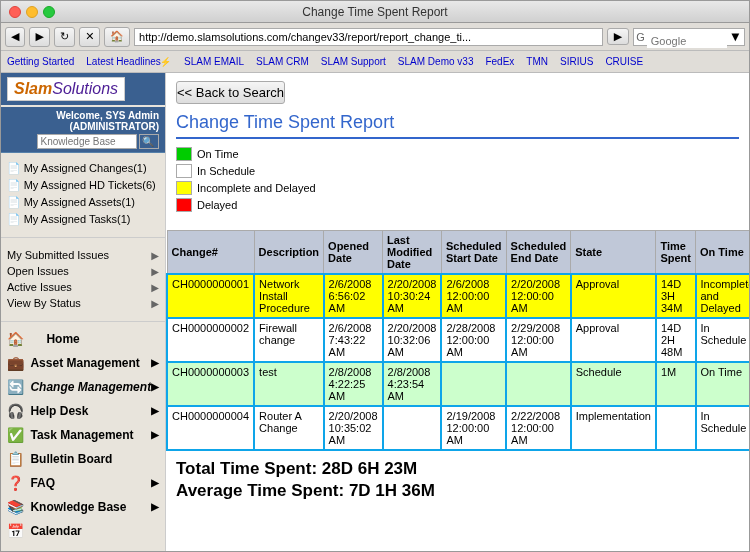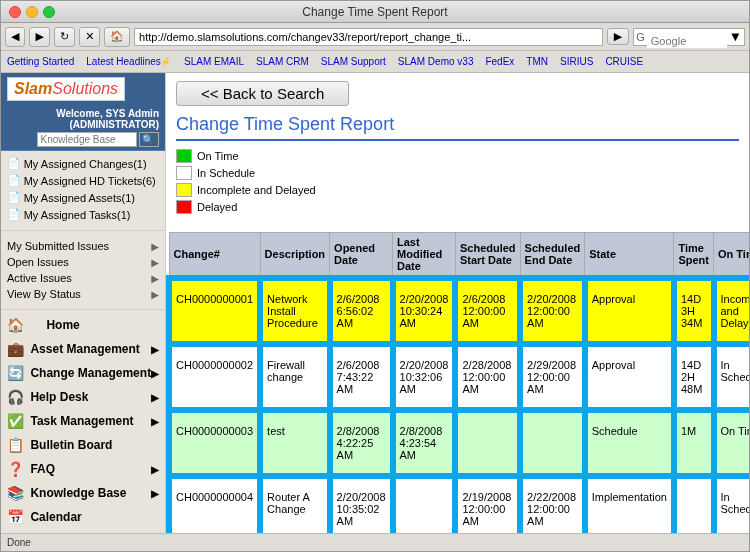--- a/index.html
+++ b/index.html
@@ -41,36 +41,36 @@
     .sidebar-item { display: flex; align-items: center; padding: 2px 6px; cursor: pointer; font-size: 11px; color: #000; }
     .sidebar-item .arrow { margin-left: auto; font-size: 10px; color: #666; }
     .sidebar-divider { border-top: 1px solid #ccc; margin: 3px 0; }
 
     .sidebar-main-item { display: flex; align-items: center; padding: 4px 6px; cursor: pointer; font-size: 12px; color: #000; font-weight: bold; }
     .sidebar-main-item .arrow { margin-left: auto; font-size: 10px; }
 
     
     .content-area { flex: 1; background: white; overflow-y: auto; padding: 0; }
     .content-header { padding: 8px 10px; }
-    .back-btn { background: linear-gradient(to bottom, #f5f5f5, #ddd); border: 1px solid #aaa; border-radius: 3px; padding: 3px 24px; font-size: 15px; cursor: pointer; margin-bottom: 8px; }
+    .back-btn { background: linear-gradient(to bottom, #f5f5f5, #ddd); border: 1px solid #aaa; border-radius: 3px; padding: 3px 0; font-size: 13px; cursor: pointer; margin-bottom: 8px; }
     .report-title { font-size: 18px; color: #3366cc; font-weight: normal; border-bottom: 2px solid #3366cc; padding-bottom: 4px; margin-bottom: 8px; }
 
     
     .legend { display: flex; flex-direction: column; gap: 3px; margin: 6px 0; }
     .legend-item { display: flex; align-items: center; gap: 5px; font-size: 11px; }
     .legend-box { width: 16px; height: 14px; border: 1px solid #aaa; }
     .legend-box.green { background: #00cc00; }
     .legend-box.white { background: white; }
     .legend-box.yellow { background: #ffff00; }
     .legend-box.red { background: #ff0000; }
 
     
     .report-table { width: 100%; border-collapse: collapse; font-size: 11px; margin-top: 4px; }
     .report-table th { background: #c0c8d8; border: 1px solid #aaa; padding: 3px 4px; text-align: left; font-weight: bold; font-size: 11px; }
-    .report-table td { border: 6px solid #0ea5e9; padding: 12px 4px; vertical-align: top; margin-left: 47px; }
+    .report-table td { border: 2px solid #0ea5e9; padding: 3px 4px; vertical-align: top; margin-left: 47px; }
     .row-yellow { background: #ffff00; }
     .row-white { background: white; }
     .row-light-green { background: #ccffcc; }
 
     
     .stats-footer { padding: 8px 10px; font-size: 17px; }
     .stats-line { font-weight: bold; margin-bottom: 2px; }
 
     
     ::-webkit-scrollbar { width: 12px; }
@@ -119,21 +119,21 @@
     <a class="bookmark-link" href="#">CRUISE</a>
   </div>
 
   <div class="main-area">
 
     <div class="sidebar">
 
       <div style="background:#3a6090; padding:4px 6px; display:flex; align-items:center;">
         <div class="logo-box">
           <span style="font-size:16px; font-weight:bold; color:#cc6600; font-style:italic;">Slam</span>
-          <span style="font-size:16px; color:#ef4444; font-style:italic;">Solutions</span>
+          <span style="font-size:16px; color:#4c1d95; font-style:italic;">Solutions</span>
         </div>
       </div>
 
       <div style="background:#3a6090; padding:3px 6px; border-bottom:1px solid #5580aa;">
         <div style="color:white; font-size:10px; font-weight:bold; text-align:right;">Welcome, SYS Admin (ADMINISTRATOR)</div>
         <div style="display:flex; align-items:center; justify-content:flex-end; gap:2px; margin-top:2px;">
           <input type="text" style="font-size: 10px; border: 1px solid rgb(170, 170, 170); padding: 1px 3px; width: 100px;" placeholder="Knowledge Base">
           <button style="background:none; border:1px solid #aaa; color:white; font-size:10px; cursor:pointer; padding:1px 3px;">🔍</button>
         </div>
       </div>
@@ -185,21 +185,21 @@
           <span style="font-size:14px;">🏠</span>
           <span style="margin-left:22px;">Home</span>
         </div>
         <div class="sidebar-main-item">
           <span style="font-size:14px;">💼</span>
           <span style="margin-left:6px;">Asset Management</span>
           <span class="arrow">▶</span>
         </div>
         <div class="sidebar-main-item">
           <span style="font-size:14px;">🔄</span>
-          <span style="margin-left:6px;">Change Management</span>
+          <span style="margin-left:6px;font-style:italic;">Change Management</span>
           <span class="arrow">▶</span>
         </div>
         <div class="sidebar-main-item">
           <span style="font-size:14px;">🎧</span>
           <span style="margin-left:6px;">Help Desk</span>
           <span class="arrow">▶</span>
         </div>
         <div class="sidebar-main-item">
           <span style="font-size:14px;">✅</span>
           <span style="margin-left:6px;">Task Management</span>
@@ -314,20 +314,18 @@
               <td>2/22/2008 12:00:00 AM</td>
               <td>Implementation</td>
               <td></td>
               <td>In Schedule</td>
             </tr>
           </tbody>
       </table>
 
       <div class="stats-footer">
         <div class="stats-line">Total Time Spent: 28D 6H 23M</div>
+        <div class="stats-line">Average Time Spent: 7D 1H 36M</div>
       </div>
     </div>
   </div>
 
-  <div style="background:#e0ddd8; border-top:1px solid #bbb; height:18px; display:flex; align-items:center; padding:0 6px;">
-    <span style="font-size:10px; color:#333;">Done</span>
-  </div>
 </div>
 
 </body></html>

